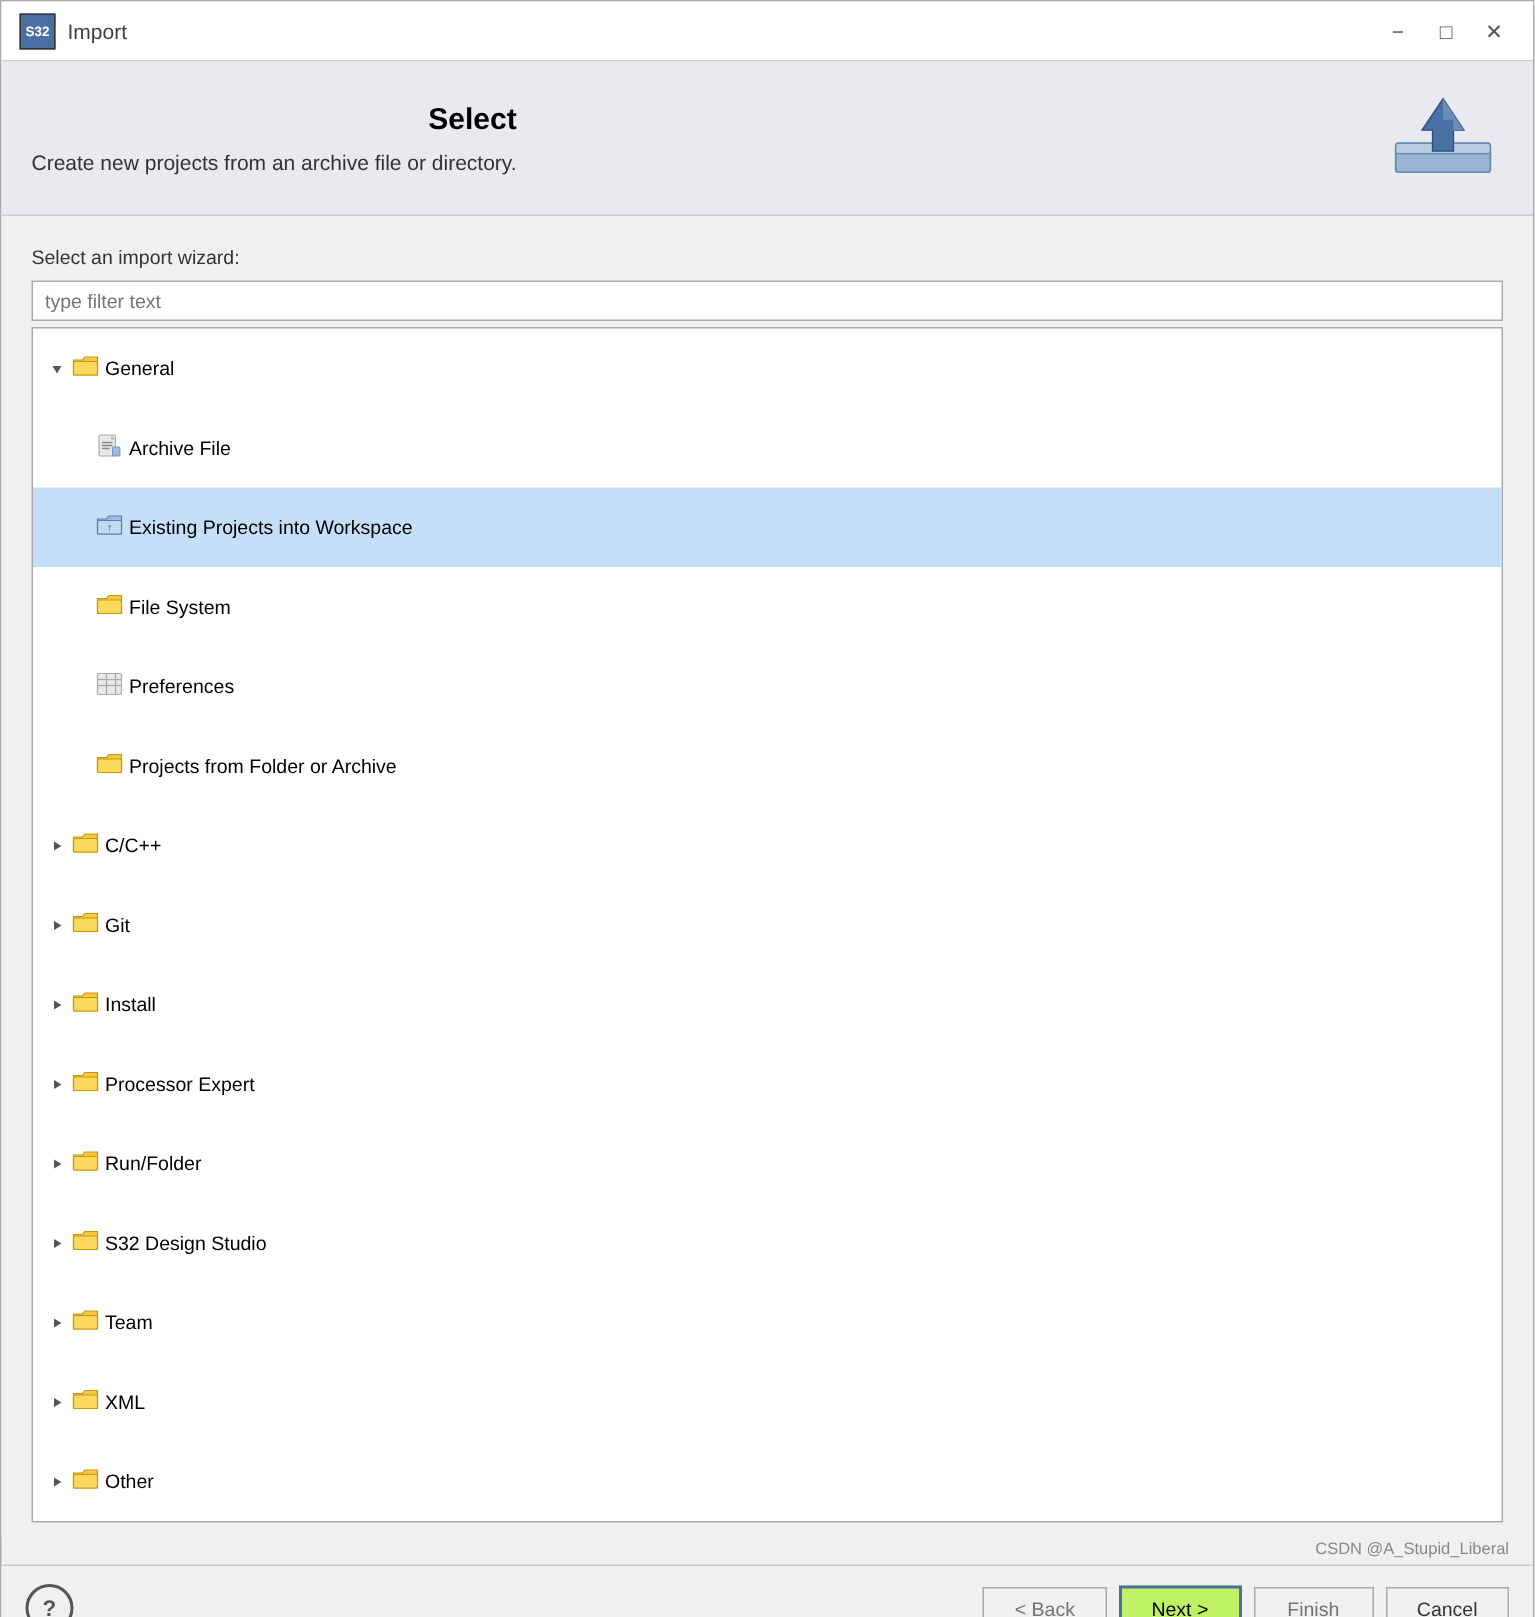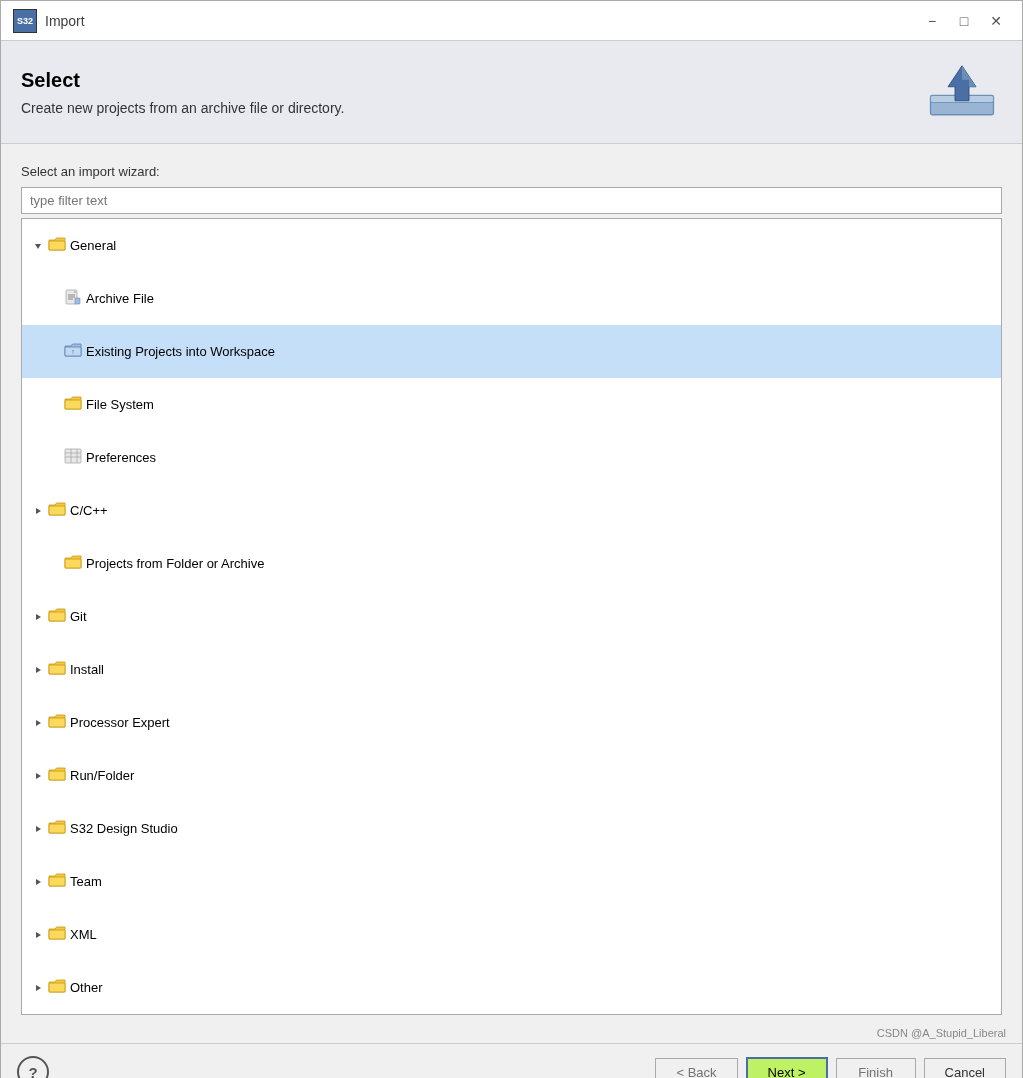--- a/index.html
+++ b/index.html
@@ -69,20 +69,21 @@
     }
 
     .header-area {
       background: #e8eaf0;
       border-bottom: 1px solid #ccc;
       padding: 16px 20px 16px 20px;
       display: flex;
       align-items: center;
       justify-content: space-between;
       min-height: 100px;
+      text-align: right;
     }
     .header-text h1 {
       font-size: 20px;
       font-weight: bold;
       color: #000;
       margin-bottom: 8px;
     }
     .header-text p {
       font-size: 14px;
       color: #333;
@@ -300,39 +301,39 @@
             <span class="toggle-icon"></span>
             <span><svg width="18" height="16" viewBox="0 0 18 16" xmlns="http://www.w3.org/2000/svg" style="margin-right:4px;flex-shrink:0">
       <rect x="1" y="1" width="16" height="14" rx="1" fill="#e8e8e8" stroke="#aaa" stroke-width="0.8"></rect>
       <line x1="1" y1="5" x2="17" y2="5" stroke="#aaa" stroke-width="0.8"></line>
       <line x1="1" y1="9" x2="17" y2="9" stroke="#aaa" stroke-width="0.8"></line>
       <line x1="7" y1="1" x2="7" y2="15" stroke="#aaa" stroke-width="0.8"></line>
       <line x1="13" y1="1" x2="13" y2="15" stroke="#aaa" stroke-width="0.8"></line>
     </svg></span>
             <span class="item-label">Preferences</span>
           </div>
-          <div class="tree-item">
-            <span class="toggle-icon">
-              <svg width="10" height="10" viewBox="0 0 10 10">
-                <polygon points="3,2 8,5 3,8" fill="#555"></polygon>
-              </svg>
-            </span>
-            <span><svg width="18" height="16" viewBox="0 0 18 16" xmlns="http://www.w3.org/2000/svg" style="margin-right:4px;flex-shrink:0">
-      <path d="M1,4 L7,4 L8.5,2 L17,2 L17,14 L1,14 Z" fill="#f5c842" stroke="#c8980a" stroke-width="0.8"></path>
-      <rect x="1" y="5" width="16" height="9" rx="1" fill="#fad95c" stroke="#c8980a" stroke-width="0.8"></rect>
-    </svg></span>
-            <span class="item-label">C/C++</span>
-          </div>
           <div class="tree-item indent-1">
             <span class="toggle-icon"></span>
             <span><svg width="18" height="16" viewBox="0 0 18 16" xmlns="http://www.w3.org/2000/svg" style="margin-right:4px;flex-shrink:0">
       <path d="M1,4 L7,4 L8.5,2 L17,2 L17,14 L1,14 Z" fill="#f5c842" stroke="#c8980a" stroke-width="0.8"></path>
       <rect x="1" y="5" width="16" height="9" rx="1" fill="#fad95c" stroke="#c8980a" stroke-width="0.8"></rect>
     </svg></span>
             <span class="item-label">Projects from Folder or Archive</span>
+          </div>
+          <div class="tree-item">
+            <span class="toggle-icon">
+              <svg width="10" height="10" viewBox="0 0 10 10">
+                <polygon points="3,2 8,5 3,8" fill="#555"></polygon>
+              </svg>
+            </span>
+            <span><svg width="18" height="16" viewBox="0 0 18 16" xmlns="http://www.w3.org/2000/svg" style="margin-right:4px;flex-shrink:0">
+      <path d="M1,4 L7,4 L8.5,2 L17,2 L17,14 L1,14 Z" fill="#f5c842" stroke="#c8980a" stroke-width="0.8"></path>
+      <rect x="1" y="5" width="16" height="9" rx="1" fill="#fad95c" stroke="#c8980a" stroke-width="0.8"></rect>
+    </svg></span>
+            <span class="item-label">C/C++</span>
           </div>
           <div class="tree-item">
             <span class="toggle-icon">
               <svg width="10" height="10" viewBox="0 0 10 10">
                 <polygon points="3,2 8,5 3,8" fill="#555"></polygon>
               </svg>
             </span>
             <span><svg width="18" height="16" viewBox="0 0 18 16" xmlns="http://www.w3.org/2000/svg" style="margin-right:4px;flex-shrink:0">
       <path d="M1,4 L7,4 L8.5,2 L17,2 L17,14 L1,14 Z" fill="#f5c842" stroke="#c8980a" stroke-width="0.8"></path>
       <rect x="1" y="5" width="16" height="9" rx="1" fill="#fad95c" stroke="#c8980a" stroke-width="0.8"></rect>

